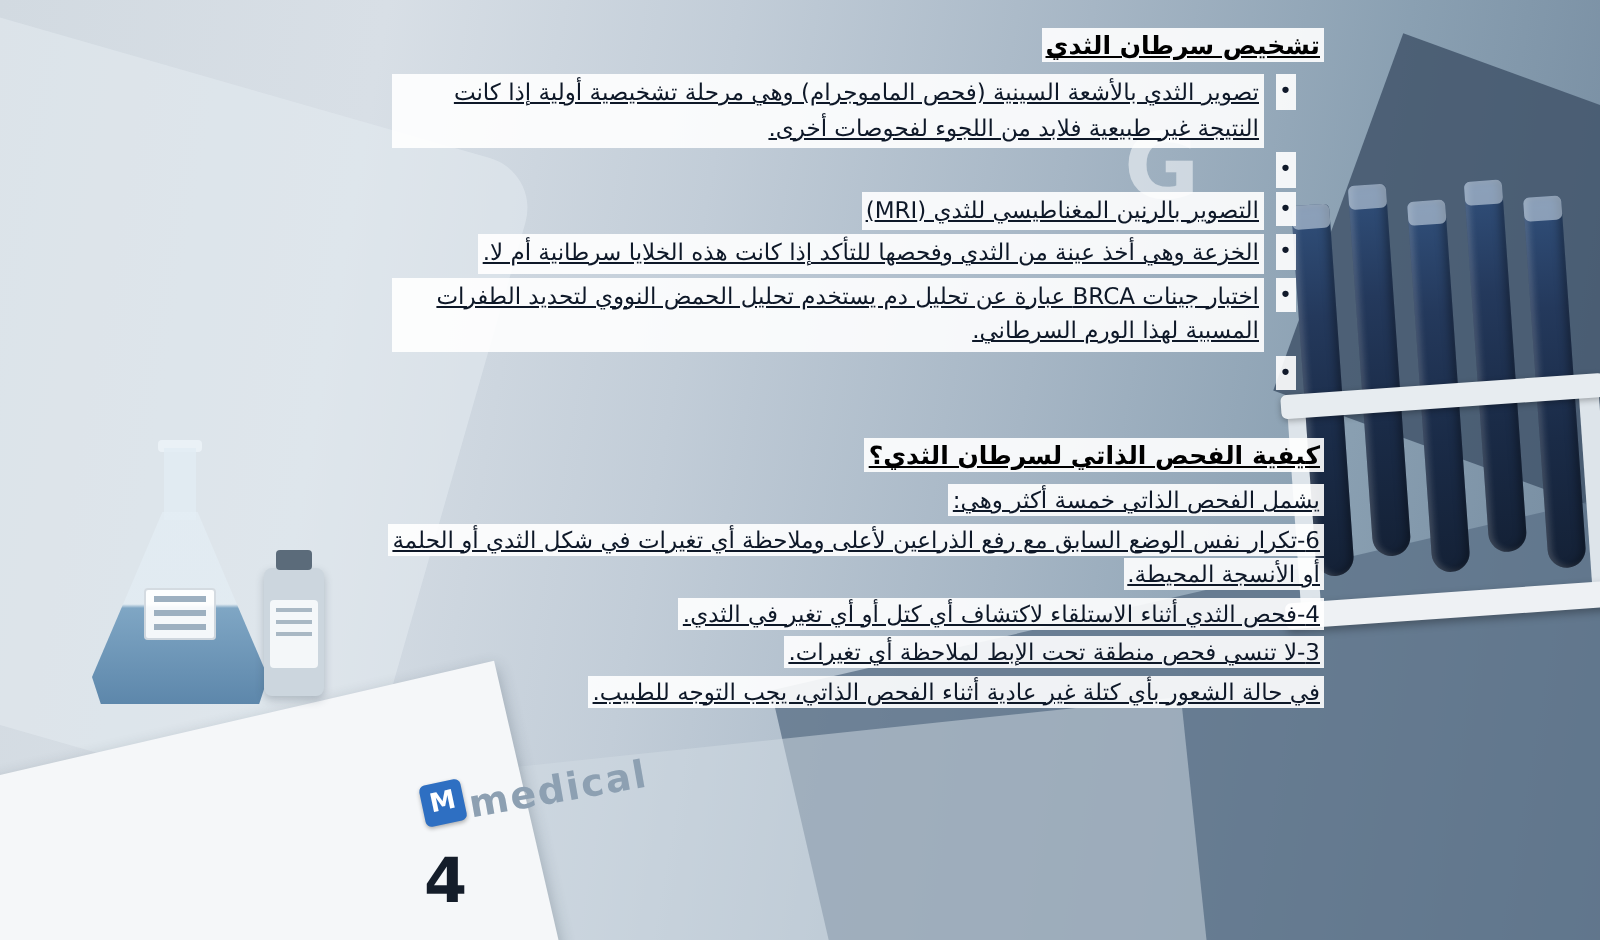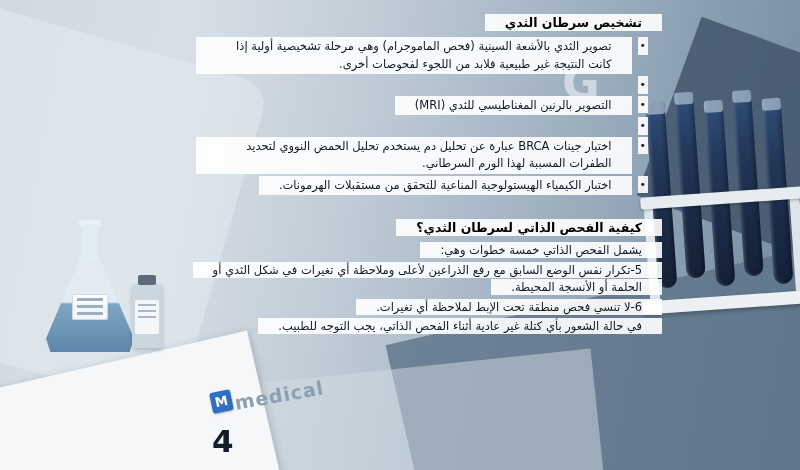--- a/index.html
+++ b/index.html
@@ -110,21 +110,22 @@
   .content h2 { margin:0 0 5px; font-size:12.5px; line-height:18px; color:#000; }
   .content h2.second { margin-top:24px; }
   .content p { margin:0 0 2px; }
   .content ul { margin:0 0 2px; padding:0 14px 0 0; list-style:none; }
   .content li { margin:0 0 2px; display:flex; gap:6px; align-items:flex-start; }
   .bullet-dot { flex:0 0 auto; font-size:11px; line-height:17.5px; color:#10192a;
     background: rgba(255,255,255,.9); padding:0 2px; }
   .hl {
     background: rgba(255,255,255,.9);
     -webkit-box-decoration-break: clone; box-decoration-break: clone;
-    padding:1px 20px;
+    padding:1px 2px;
+    text-decoration:underline;
   }
   .page-number {
     position:absolute; left:212px; top:424px; z-index:4;
     font-size:31px; font-weight:bold; color:#141d2a; line-height:34px;
   }
 </style>
 </head>
 <body>
 
 <div class="stage">
@@ -180,33 +181,34 @@
         </li>
       <li>
           <span class="bullet-dot">•</span>
         </li>
       <li>
           <span class="bullet-dot">•</span>
           <span class="hl">التصوير بالرنين المغناطيسي للثدي (MRI)</span>
         </li>
       <li>
           <span class="bullet-dot">•</span>
+          <span class="hl">الخزعة وهي أخذ عينة من الثدي وفحصها للتأكد إذا كانت هذه الخلايا سرطانية أم لا.</span>
         </li>
       <li>
           <span class="bullet-dot">•</span>
           <span class="hl">اختبار جينات BRCA عبارة عن تحليل دم يستخدم تحليل الحمض النووي لتحديد الطفرات المسببة لهذا الورم السرطاني.</span>
         </li>
       <li>
           <span class="bullet-dot">•</span>
-          <span class="hl">اختبار الكيمياء الهيستولوجية المناعية للتحقق من مستقبلات الهرمونات.</span>
         </li>
     </ul>
 
     <h2 class="second"><span class="hl">كيفية الفحص الذاتي لسرطان الثدي؟</span></h2>
-    <p><span class="hl">يشمل الفحص الذاتي خمسة خطوات وهي:</span></p>
-    <p><span class="hl">5-تكرار نفس الوضع السابق مع رفع الذراعين لأعلى وملاحظة أي تغيرات في شكل الثدي أو الحلمة أو الأنسجة المحيطة.</span></p>
-    <p><span class="hl">6-لا تنسي فحص منطقة تحت الإبط لملاحظة أي تغيرات.</span></p>
+    <p><span class="hl">يشمل الفحص الذاتي خمسة أكثر وهي:</span></p>
+    <p><span class="hl">6-تكرار نفس الوضع السابق مع رفع الذراعين لأعلى وملاحظة أي تغيرات في شكل الثدي أو الحلمة أو الأنسجة المحيطة.</span></p>
+    <p><span class="hl">4-فحص الثدي أثناء الاستلقاء لاكتشاف أي كتل أو أي تغير في الثدي.</span></p>
+    <p><span class="hl">3-لا تنسي فحص منطقة تحت الإبط لملاحظة أي تغيرات.</span></p>
     <p><span class="hl">في حالة الشعور بأي كتلة غير عادية أثناء الفحص الذاتي، يجب التوجه للطبيب.</span></p>
   </div>
 
   <div class="page-number">4</div>
 
 </div>
 
 </body></html>

